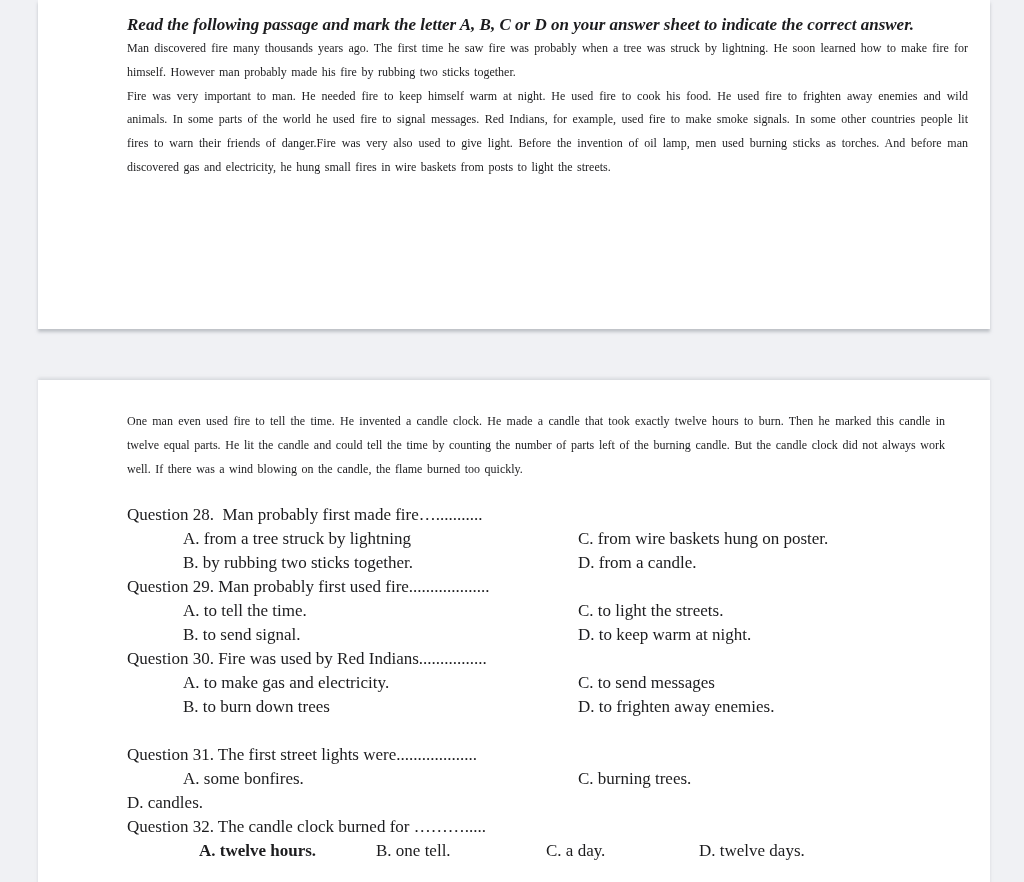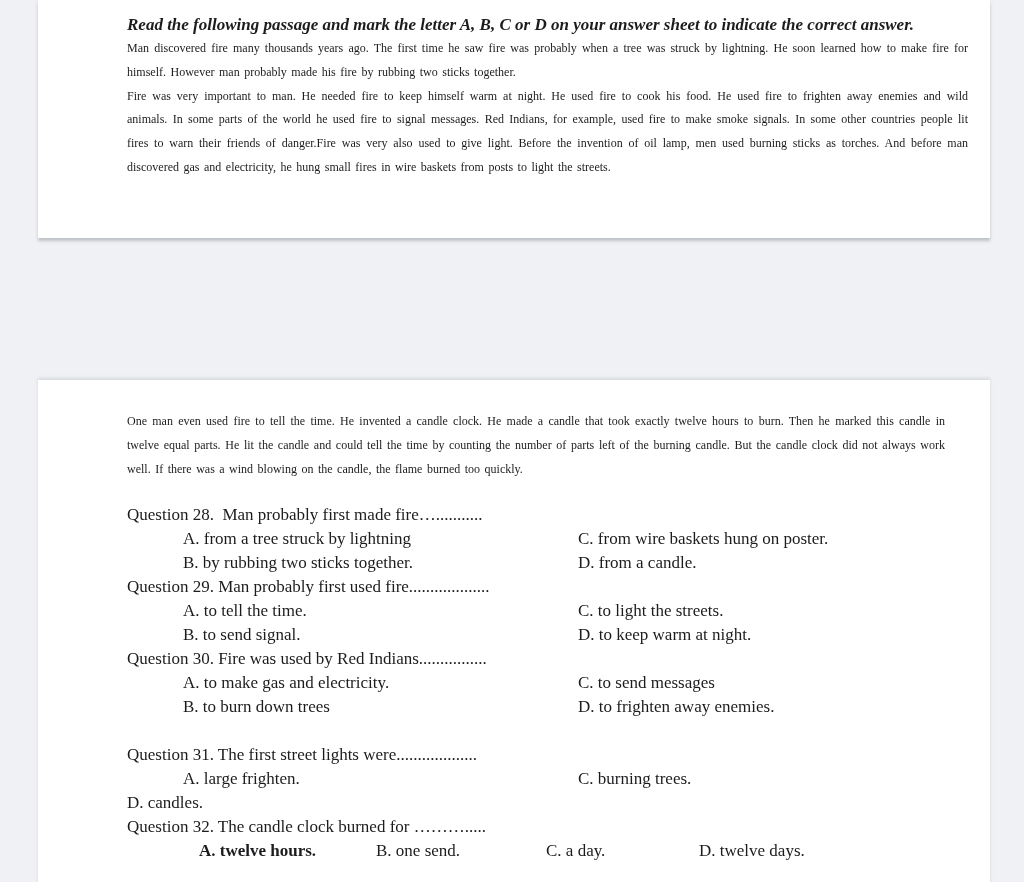--- a/index.html
+++ b/index.html
@@ -16,21 +16,21 @@
     background: #f0f1f4;
   }
   .page {
     position: absolute;
     left: 38px;
     width: 952px;
     background: #ffffff;
     box-sizing: border-box;
   }
   .page-1 {
-    top: 0; height: 238px;
+    top: 0; height: 329px;
     padding: 12px 22px 0 89px;
     box-shadow: 0 3px 3px rgba(150,155,163,0.55);
   }
   .page-2 {
     top: 380px; height: 522px;
     padding: 30px 45px 0 89px;
     box-shadow: 0 -2px 3px rgba(170,174,180,0.35);
   }
   .instruction {
     font-weight: bold;
@@ -112,33 +112,33 @@
         </div>
         <div class="opt-row">
           <span class="opt col1">B. to burn down trees</span>
           <span class="opt">D. to frighten away enemies.</span>
         </div>
       </div>
 
       <div class="question gap-above">
         <div class="q-prompt">Question 31. The first street lights were...................</div>
         <div class="opt-row">
-          <span class="opt col1">A. large frighten.</span>
+          <span class="opt col1">A. some bonfires.</span>
           <span class="opt">C. burning trees.</span>
         </div>
         <div class="opt-row">
           <span class="opt">D. candles.</span>
         </div>
       </div>
 
       <div class="question">
         <div class="q-prompt">Question 32. The candle clock burned for ……….....</div>
         <div class="opt-row-inline">
           <span class="opt opt-inline-a">A. twelve hours.</span>
-          <span class="opt opt-inline-b">B. one send.</span>
+          <span class="opt opt-inline-b">B. one tell.</span>
           <span class="opt opt-inline-c">C. a day.</span>
           <span class="opt">D. twelve days.</span>
         </div>
       </div>
 
     </div>
 
     <div class="page-bottom-line"></div>
   </div>
 

